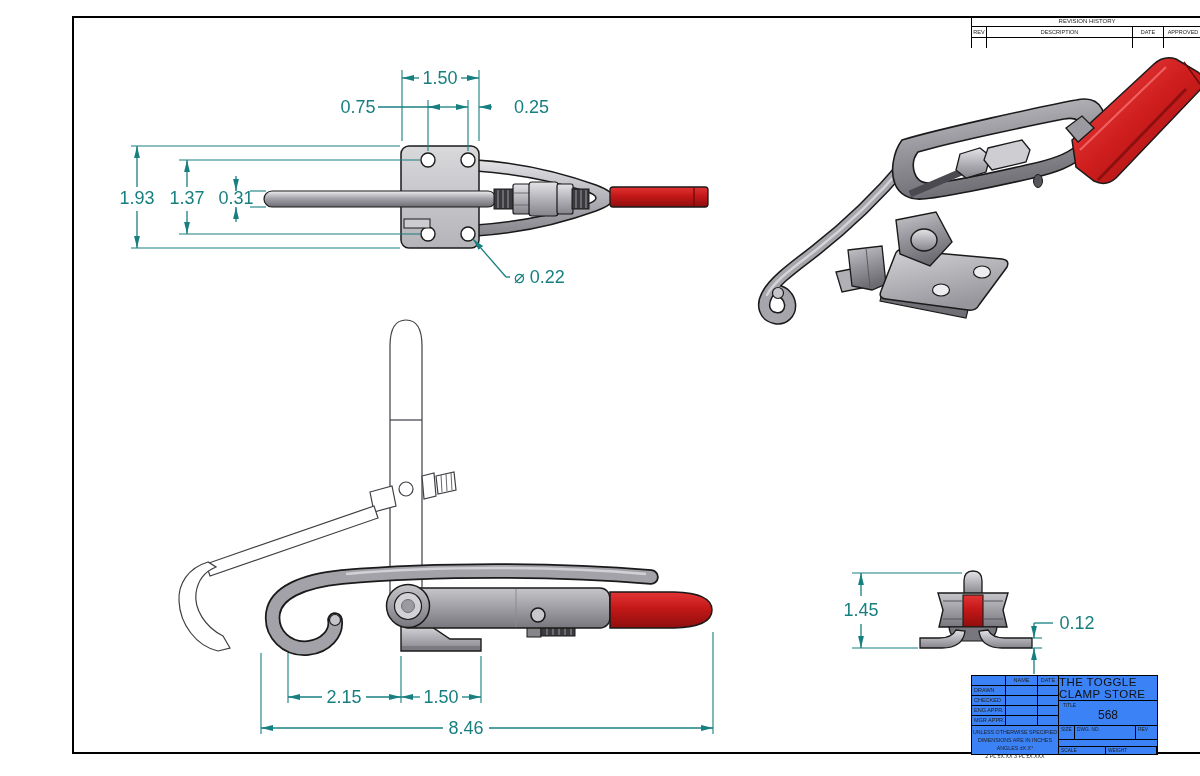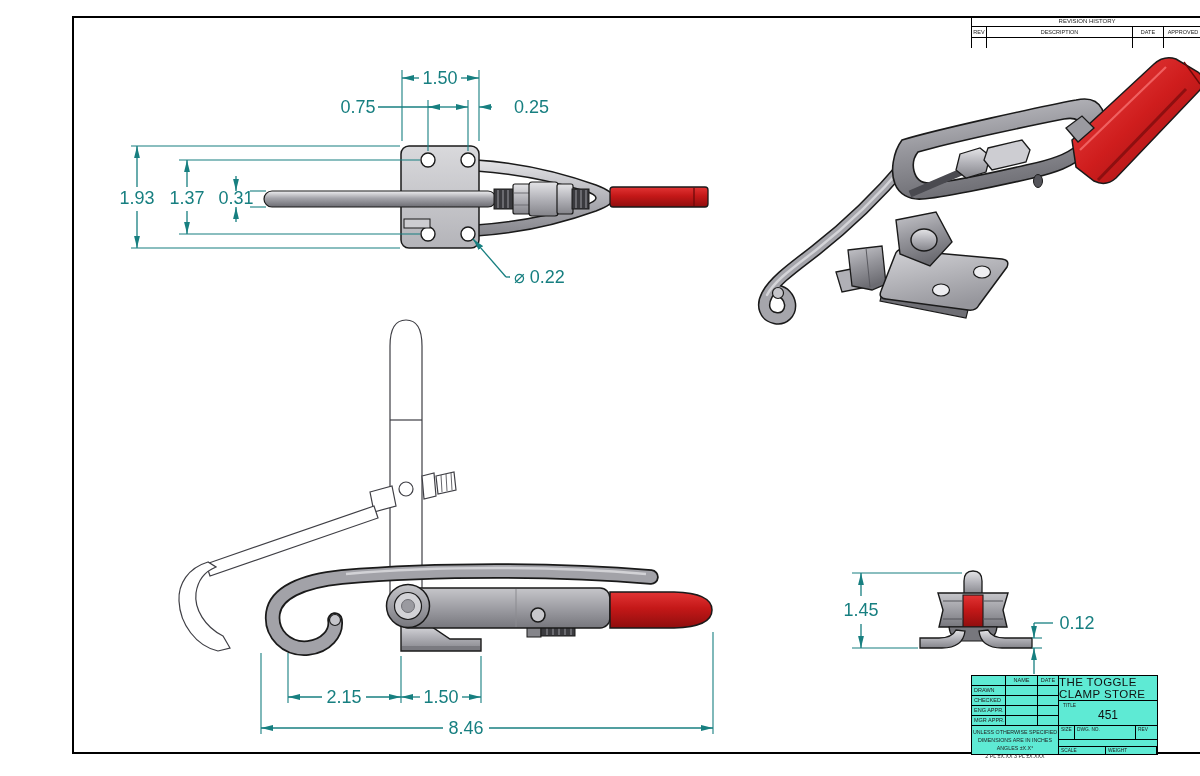--- a/index.html
+++ b/index.html
@@ -20,21 +20,21 @@
   .rev-row{display:flex;height:10px;}
   .rev-row.head{border-bottom:1px solid #000;}
   .rev-row .c{box-sizing:border-box;text-align:center;line-height:10px;overflow:hidden;}
   .c.rev{width:15px;border-right:1px solid #000;}
   .c.desc{flex:1;border-right:1px solid #000;}
   .c.date{width:31px;border-right:1px solid #000;}
   .c.appr{width:38px;}
 
   
   .title-block{position:absolute;left:935px;top:675px;width:187px;height:80px;
-      border:1.5px solid #000;box-sizing:border-box;display:flex;font-size:5.5px;color:#222;background:#5eead4;}
+      border:1.5px solid #000;box-sizing:border-box;display:flex;font-size:5.5px;color:#222;background:#3b82f6;}
   .tb-left{width:93px;border-right:1px solid #000;display:flex;flex-direction:column;box-sizing:border-box;}
   .tb-right{flex:1;display:flex;flex-direction:column;box-sizing:border-box;}
   .tb-hdr{display:flex;height:9px;border-bottom:1px solid #000;}
   .tb-hdr .h1{width:33px;}
   .tb-hdr .h2{width:31px;border-left:1px solid #000;text-align:center;line-height:9px;}
   .tb-hdr .h3{flex:1;border-left:1px solid #000;text-align:center;line-height:9px;}
   .tb-row{display:flex;height:9px;border-bottom:1px solid #000;}
   .tb-row .lab{width:33px;padding-left:2px;line-height:9px;box-sizing:border-box;}
   .tb-row .b1{width:31px;border-left:1px solid #000;}
   .tb-row .b2{flex:1;border-left:1px solid #000;}
@@ -346,21 +346,21 @@
         <div>UNLESS OTHERWISE SPECIFIED</div>
         <div>DIMENSIONS ARE IN INCHES</div>
         <div>ANGLES ±X.X°</div>
         <div>2 PL ±X.XX 3 PL ±X.XXX</div>
       </div>
     </div>
     <div class="tb-right">
       <div class="tb-company">THE TOGGLE CLAMP STORE</div>
       <div class="tb-title">
         <span class="mini">TITLE</span>
-        <div class="val">451</div>
+        <div class="val">568</div>
       </div>
       <div class="tb-sizerow">
         <div class="sz mini">SIZE</div>
         <div class="dwg mini">DWG. NO.</div>
         <div class="rv mini">REV</div>
       </div>
       <div class="tb-blank"></div>
       <div class="tb-scalerow">
         <div class="sc mini">SCALE</div>
         <div class="wt mini">WEIGHT</div>

